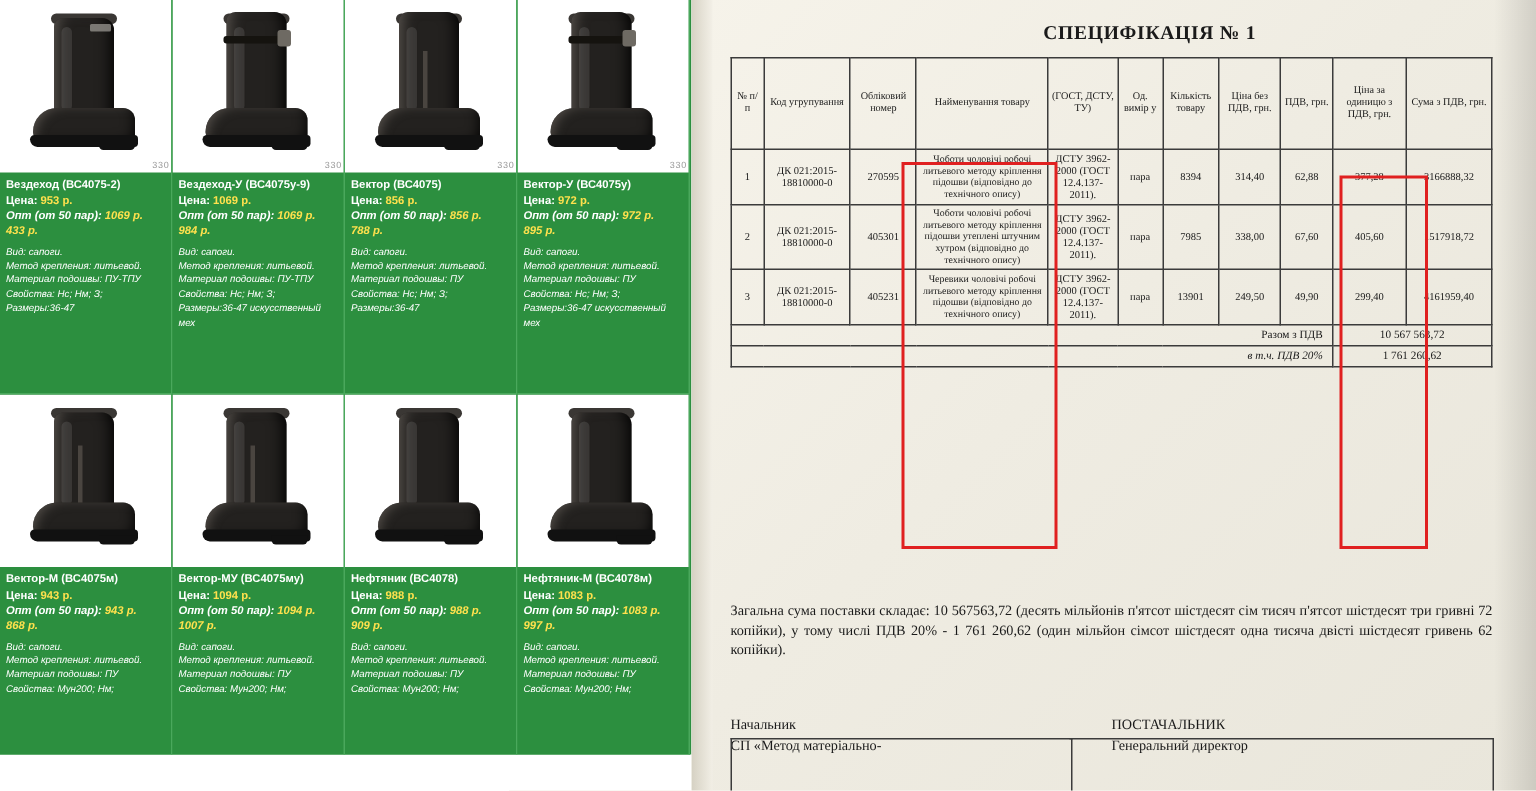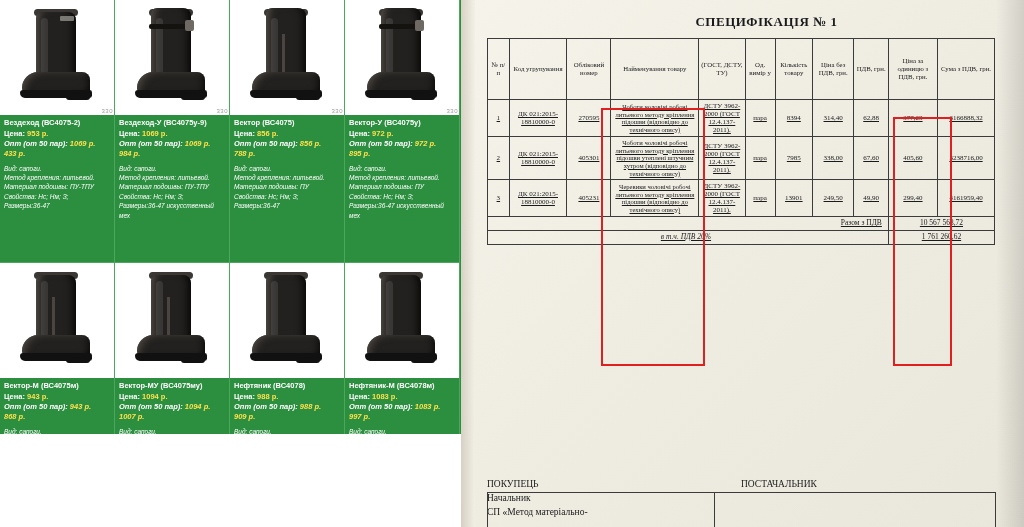--- a/index.html
+++ b/index.html
@@ -7,21 +7,21 @@
     width:1024px;height:527px;
     font-family:"Liberation Sans",sans-serif;
     background:#ffffff;
     overflow:hidden;
     position:relative;
   }
   .wrap{display:flex;width:1024px;height:527px;}
 
   
   .catalog{
-    width:461px;height:434px;
+    width:461px;height:503px;
     background:#2b8f3e;
     background:linear-gradient(180deg,#2c8f3f 0%,#2c8f3f 100%);
     position:relative;
     overflow:hidden;
     flex:0 0 461px;
   }
   .grid{
     display:grid;
     grid-template-columns:repeat(4,115px);
     grid-auto-rows:263px;
@@ -148,21 +148,21 @@
     background:transparent;
   }
   table.spec th, table.spec td{
     border:1px solid #3b3b3b;
     padding:2px 2px;
     vertical-align:middle;
     text-align:center;
     line-height:1.15;
   }
   table.spec th{font-weight:normal;font-size:6.8px;height:56px;}
-  table.spec td{height:auto;text-decoration:underline;}
+  table.spec td{height:auto;}
   td.nameCell{
     text-align:left;font-size:6.6px;line-height:1.18;padding:3px 3px;
     width:96px;
   }
   .rowtall td{height:62px;}
   .red-box{
     position:absolute;
     border:2px solid #e02020;
     pointer-events:none;
   }
@@ -471,58 +471,59 @@
             <td>2</td>
             <td>ДК 021:2015-18810000-0</td>
             <td>405301</td>
             <td class="nameCell">Чоботи чоловічі робочі литьевого методу кріплення підошви утеплені штучним хутром (відповідно до технічного опису)</td>
             <td>ДСТУ 3962-2000 (ГОСТ 12.4.137-2011).</td>
             <td>пара</td>
             <td>7985</td>
             <td>338,00</td>
             <td>67,60</td>
             <td>405,60</td>
-            <td>3238716,00</td>
+            <td>1517918,72</td>
           </tr>
           <tr class="rowtall">
             <td>3</td>
             <td>ДК 021:2015-18810000-0</td>
             <td>405231</td>
             <td class="nameCell">Черевики чоловічі робочі литьевого методу кріплення підошви (відповідно до технічного опису)</td>
             <td>ДСТУ 3962-2000 (ГОСТ 12.4.137-2011).</td>
             <td>пара</td>
             <td>13901</td>
             <td>249,50</td>
             <td>49,90</td>
             <td>299,40</td>
             <td>4161959,40</td>
           </tr>
           <tr>
             <td colspan="9" style="text-align:right;padding-right:6px;font-size:7.5px;">Разом з ПДВ</td>
             <td colspan="2" style="font-size:7.5px;">10 567 563,72</td>
           </tr>
           <tr>
-            <td colspan="9" style="text-align:center;padding-right:6px;font-size:7.5px;font-style:italic;">в т.ч. ПДВ 20%</td>
+            <td colspan="9" style="text-align:right;padding-right:6px;font-size:7.5px;font-style:italic;">в т.ч. ПДВ 20%</td>
             <td colspan="2" style="font-size:7.5px;">1 761 260,62</td>
           </tr>
         </tbody>
       </table>
 
       <div class="red-box rb-name"></div>
       <div class="red-box rb-price"></div>
 
+      <div class="summary">Загальна сума поставки складає: 10 567563,72 (десять мільйонів п'ятсот шістдесят сім тисяч п'ятсот шістдесят три гривні 72 копійки), у тому числі ПДВ 20% - 1 761 260,62 (один мільйон сімсот шістдесят одна тисяча двісті шістдесят гривень 62 копійки).</div>
 
       <div class="parties">
         <div class="col">
-          <div>ПОКУПЕЦЬ</div>
           <div>Начальник</div>
           <div>СП «Метод матеріально-</div>
         </div>
         <div class="col">
           <div>ПОСТАЧАЛЬНИК</div>
+          <div>Генеральний директор</div>
         </div>
       </div>
 
       <div class="buyer-box"></div>
       <div class="seller-box"></div>
 
       <div class="shadow-right"></div>
     </div>
   </div>
 

